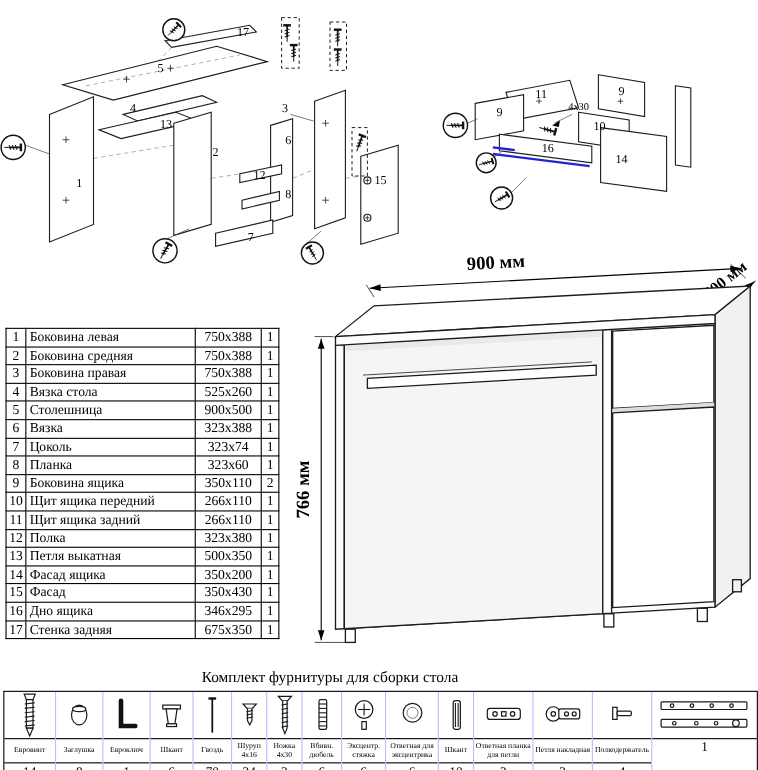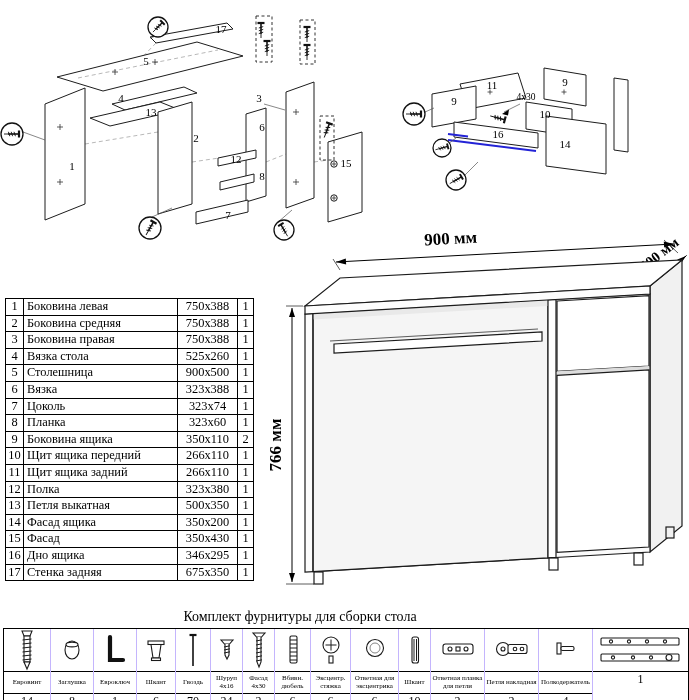--- a/index.html
+++ b/index.html
@@ -419,21 +419,21 @@
             <polygon class="ic" points="4,3 16,3 12.5,7 7.5,7"></polygon>
             <path class="ic" d="M8,7 L8,32 L10,37 L12,32 L12,7"></path>
             <line class="ln" x1="7" y1="11" x2="13" y2="9.8"></line>
             <line class="ln" x1="7" y1="15" x2="13" y2="13.8"></line>
             <line class="ln" x1="7" y1="19" x2="13" y2="17.8"></line>
             <line class="ln" x1="7" y1="23" x2="13" y2="21.8"></line>
             <line class="ln" x1="7" y1="27" x2="13" y2="25.8"></line>
             <line class="ln" x1="7" y1="31" x2="13" y2="29.8"></line>
           </svg>
       </div>
-      <div class="hw-label">Фасад 4x30</div>
+      <div class="hw-label">Ножка 4x30</div>
       <div class="hw-qty">2</div>
     </div>
 
     <div class="hw-cell" style="width:36px">
       <div class="hw-icon">
         <svg width="20" height="40" viewBox="0 0 20 40">
             <rect class="ic" x="7" y="6" width="7" height="27" rx="1.5"></rect>
             <line class="ln" x1="7" y1="10" x2="14" y2="10"></line>
             <line class="ln" x1="7" y1="14" x2="14" y2="14"></line>
             <line class="ln" x1="7" y1="18" x2="14" y2="18"></line>

